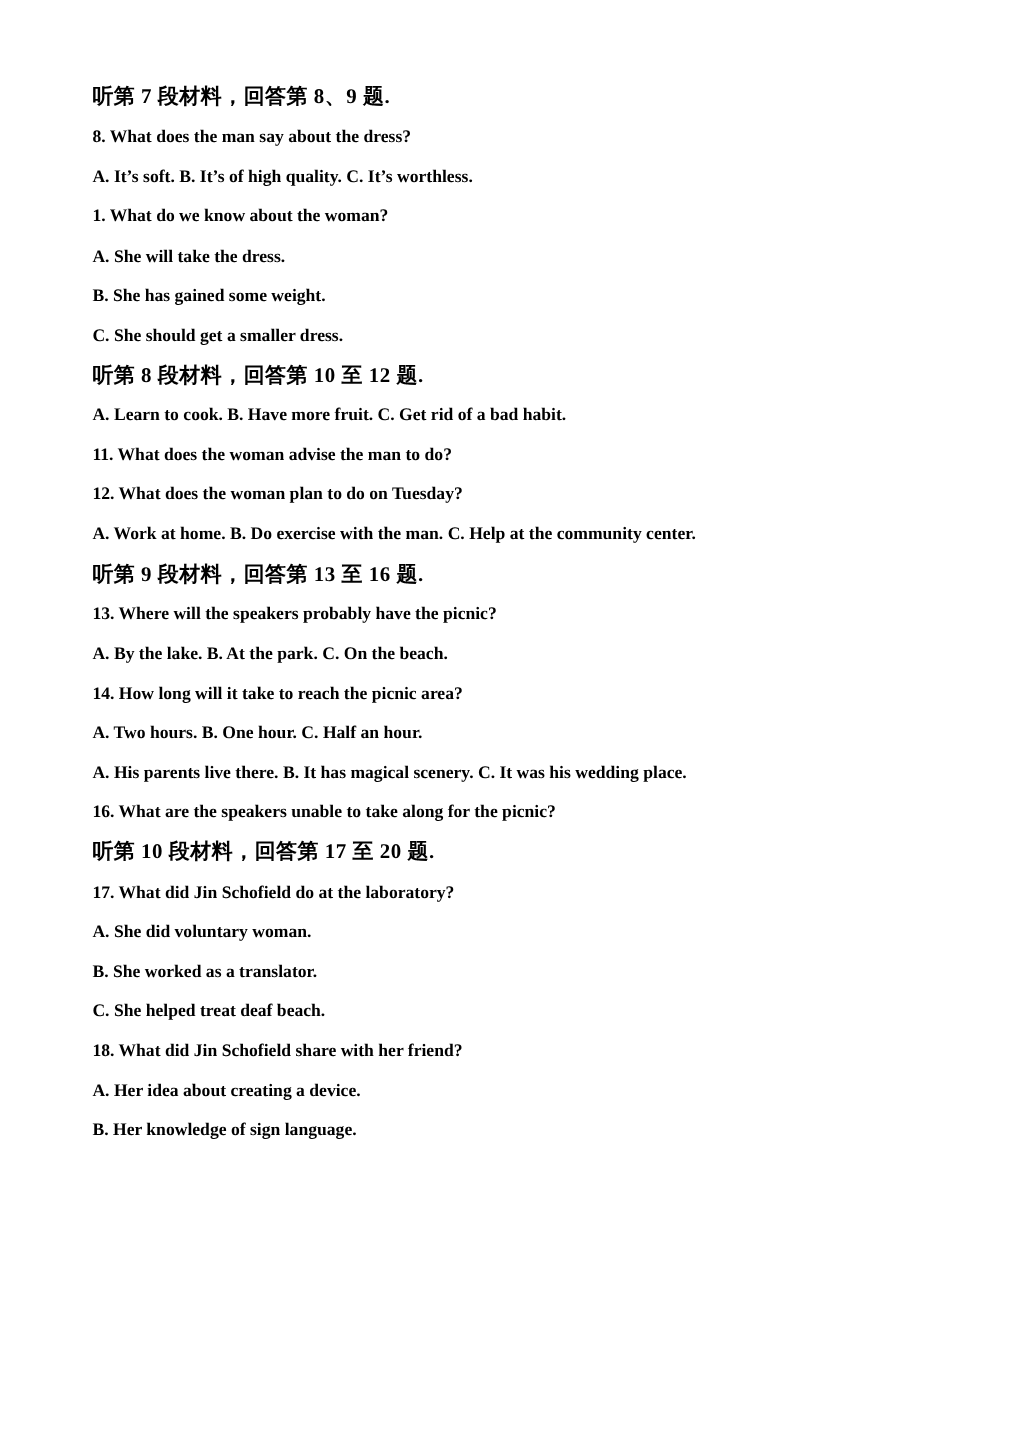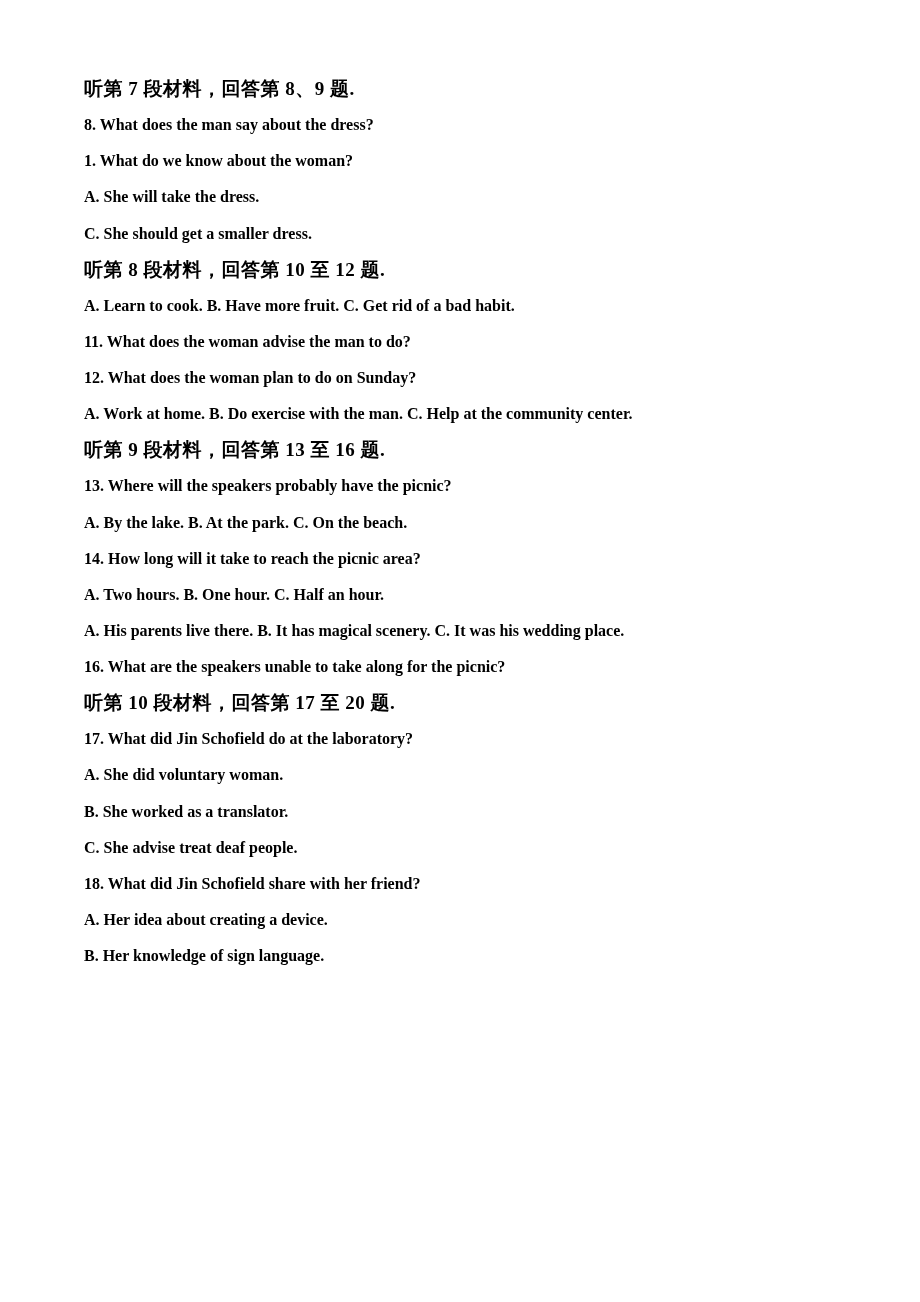--- a/index.html
+++ b/index.html
@@ -38,47 +38,49 @@
   }
 </style>
 </head>
 <body>
 
 <div class="page">
 
   <section>
     <h2 class="hdr">听第 7 段材料，回答第 8、9 题.</h2>
     <p class="ln">8. What does the man say about the dress?</p>
+    <p class="ln">A. It’s soft. B. It’s of high quality. C. It’s worthless.</p>
     <p class="ln">1. What do we know about the woman?</p>
     <p class="ln">A. She will take the dress.</p>
+    <p class="ln">B. She has gained some weight.</p>
     <p class="ln">C. She should get a smaller dress.</p>
   </section>
 
   <section>
     <h2 class="hdr">听第 8 段材料，回答第 10 至 12 题.</h2>
     <p class="ln">A. Learn to cook. B. Have more fruit. C. Get rid of a bad habit.</p>
     <p class="ln">11. What does the woman advise the man to do?</p>
-    <p class="ln">12. What does the woman plan to do on Sunday?</p>
+    <p class="ln">12. What does the woman plan to do on Tuesday?</p>
     <p class="ln">A. Work at home. B. Do exercise with the man. C. Help at the community center.</p>
   </section>
 
   <section>
     <h2 class="hdr">听第 9 段材料，回答第 13 至 16 题.</h2>
     <p class="ln">13. Where will the speakers probably have the picnic?</p>
     <p class="ln">A. By the lake. B. At the park. C. On the beach.</p>
     <p class="ln">14. How long will it take to reach the picnic area?</p>
     <p class="ln">A. Two hours. B. One hour. C. Half an hour.</p>
     <p class="ln">A. His parents live there. B. It has magical scenery. C. It was his wedding place.</p>
     <p class="ln">16. What are the speakers unable to take along for the picnic?</p>
   </section>
 
   <section>
     <h2 class="hdr">听第 10 段材料，回答第 17 至 20 题.</h2>
     <p class="ln">17. What did Jin Schofield do at the laboratory?</p>
     <p class="ln">A. She did voluntary woman.</p>
     <p class="ln">B. She worked as a translator.</p>
-    <p class="ln">C. She advise treat deaf people.</p>
+    <p class="ln">C. She helped treat deaf beach.</p>
     <p class="ln">18. What did Jin Schofield share with her friend?</p>
     <p class="ln">A. Her idea about creating a device.</p>
     <p class="ln">B. Her knowledge of sign language.</p>
   </section>
 
 </div>
 
 </body></html>

